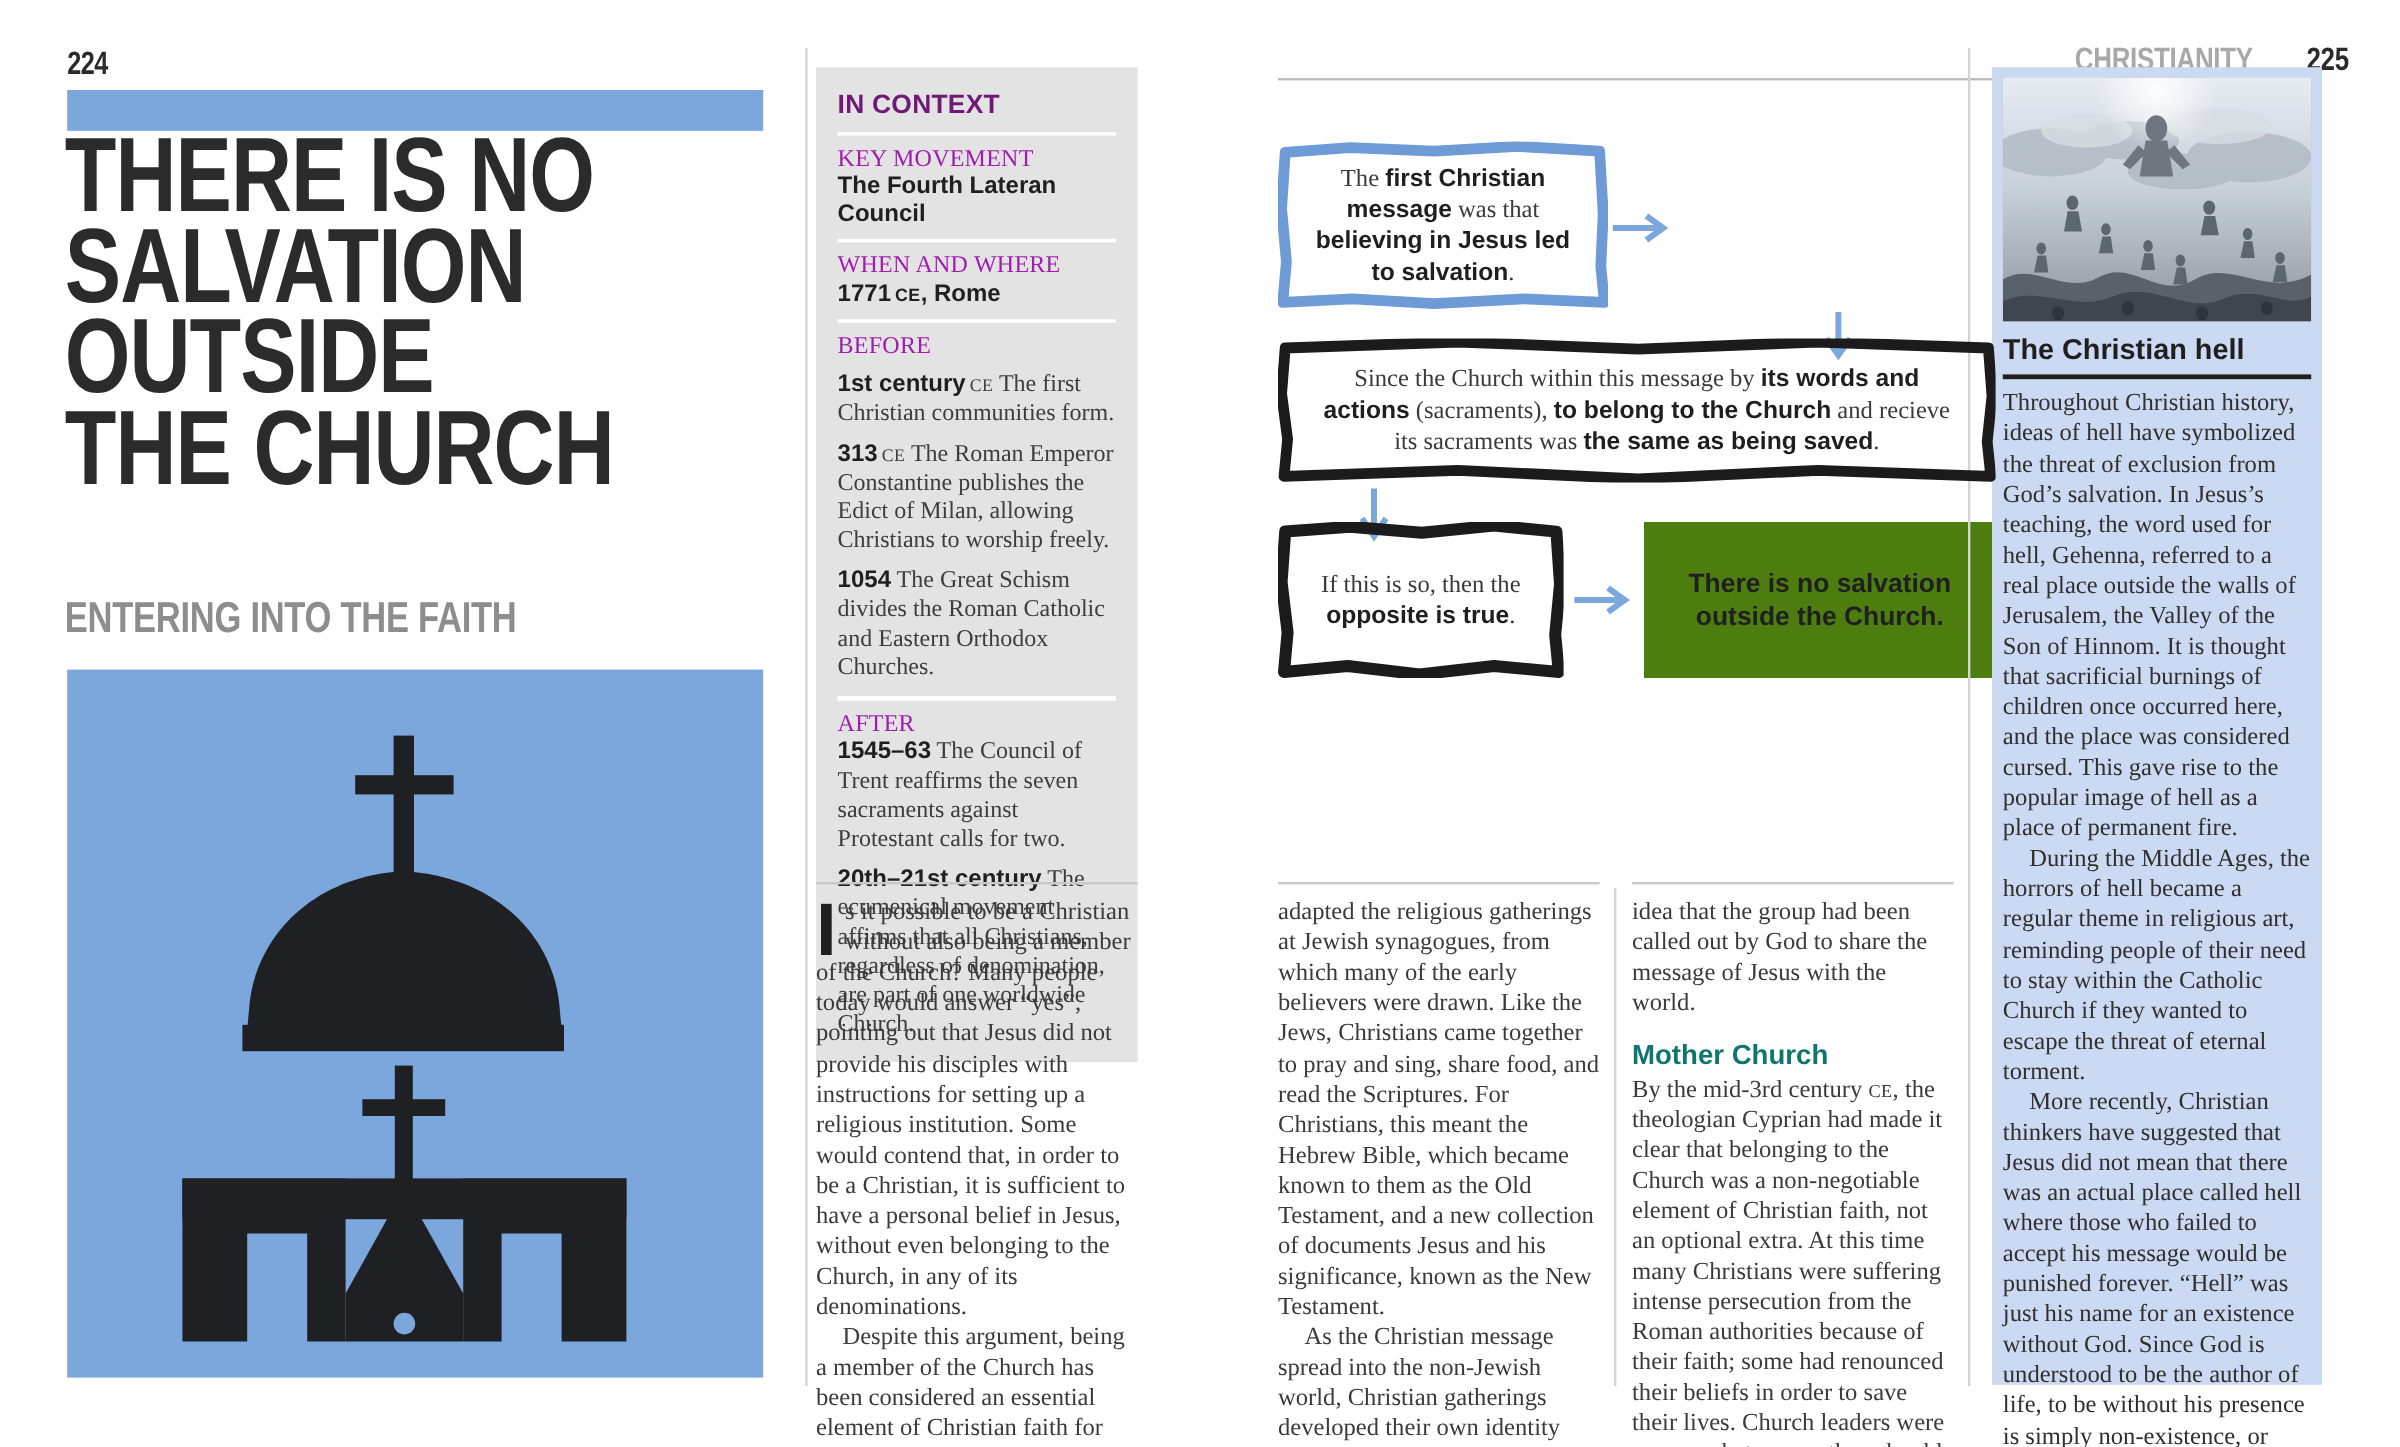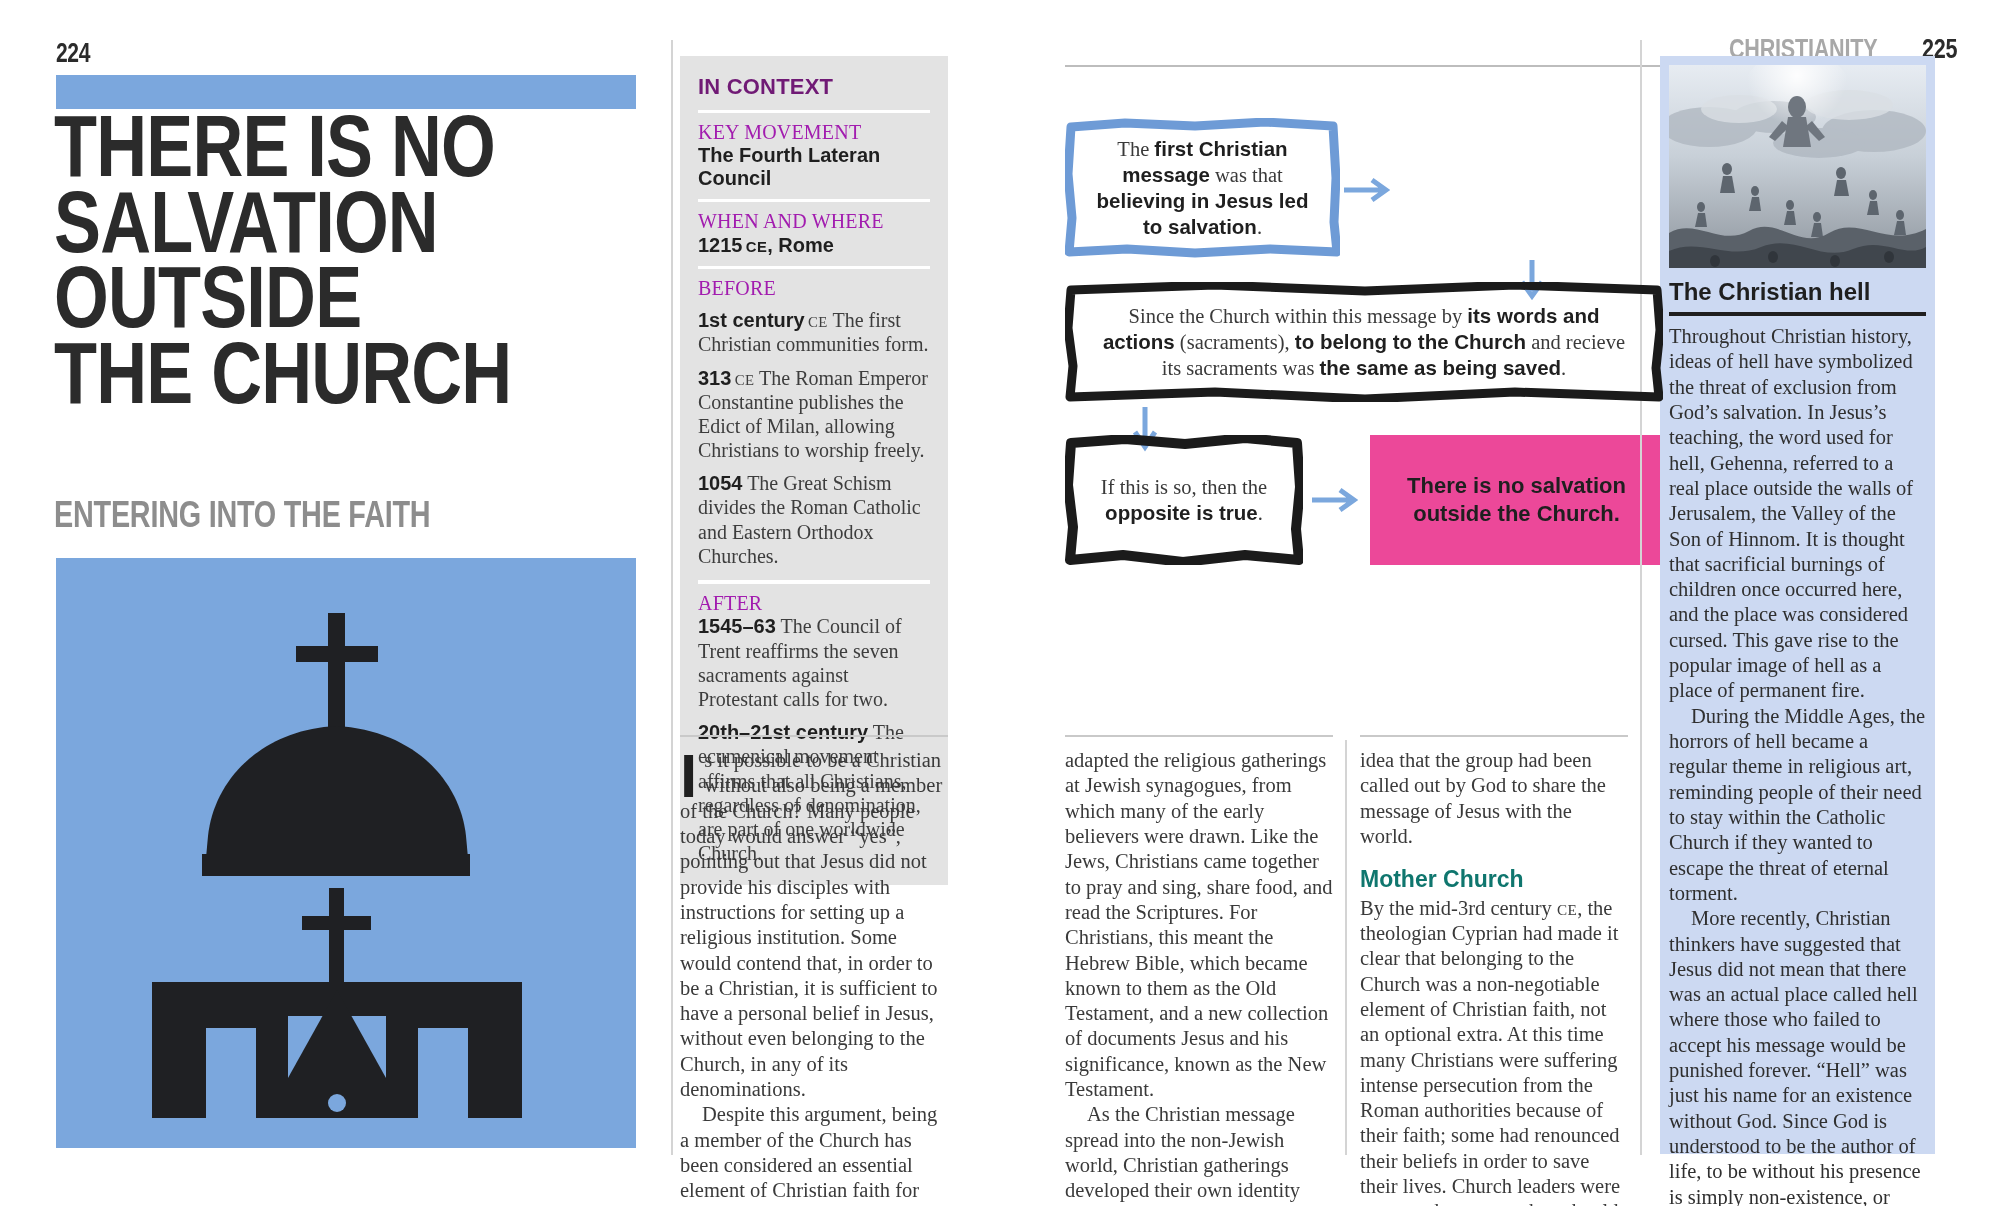--- a/index.html
+++ b/index.html
@@ -161,21 +161,21 @@
     text-align: center;
     font-size: 20.5px; line-height: 1.22; color: #3a3a3a;
     padding: 10px 20px;
   }
   .fbox b { font-family: "Liberation Sans", sans-serif; font-weight: bold; color: #1f1f1f; }
   .fbox .inner { position: relative; z-index: 2; }
   .sketch-border { position: absolute; inset: 0; z-index: 1; }
   .sketch-border svg { display: block; width: 100%; height: 100%; }
 
   .fbox.blue-solid {
-    background: #ec4899;
+    background: #4d7c0f;
     font-family: "Liberation Sans", sans-serif;
     font-weight: bold; color: #1f1f1f; font-size: 22px; line-height: 1.28;
   }
 
   .arrow { position: absolute; }
   .arrow svg { display: block; }
 
   
   .col { position: absolute; font-size: 20.5px; line-height: 1.235; color: #3a3a3a; }
   .col p { margin: 0; }
@@ -271,21 +271,21 @@
     <div class="incontext">
       <div class="ic-title">IN CONTEXT</div>
 
       <div class="ic-rule"></div>
       <div class="ic-label">KEY MOVEMENT</div>
       <div class="ic-value">The Fourth Lateran Council</div>
 
       <div class="ic-rule"></div>
       <div class="ic-label">WHEN AND WHERE</div>
       <div class="ic-value">
-        <span>1215</span><span class="sc"> ce</span><span>, Rome</span>
+        <span>1771</span><span class="sc"> ce</span><span>, Rome</span>
       </div>
 
       <div class="ic-rule"></div>
       <div class="ic-label">BEFORE</div>
       <p class="ic-para"><b>1st century</b><span class="sc"> ce</span><span> The first Christian communities form.</span></p>
       <p class="ic-para"><b>313</b><span class="sc"> ce</span><span> The Roman Emperor Constantine publishes the Edict of Milan, allowing Christians to worship freely.</span></p>
       <p class="ic-para"><b>1054</b><span> The Great Schism divides the Roman Catholic and Eastern Orthodox Churches.</span></p>
 
       <div class="ic-rule thick"></div>
       <div class="ic-label">AFTER</div>

